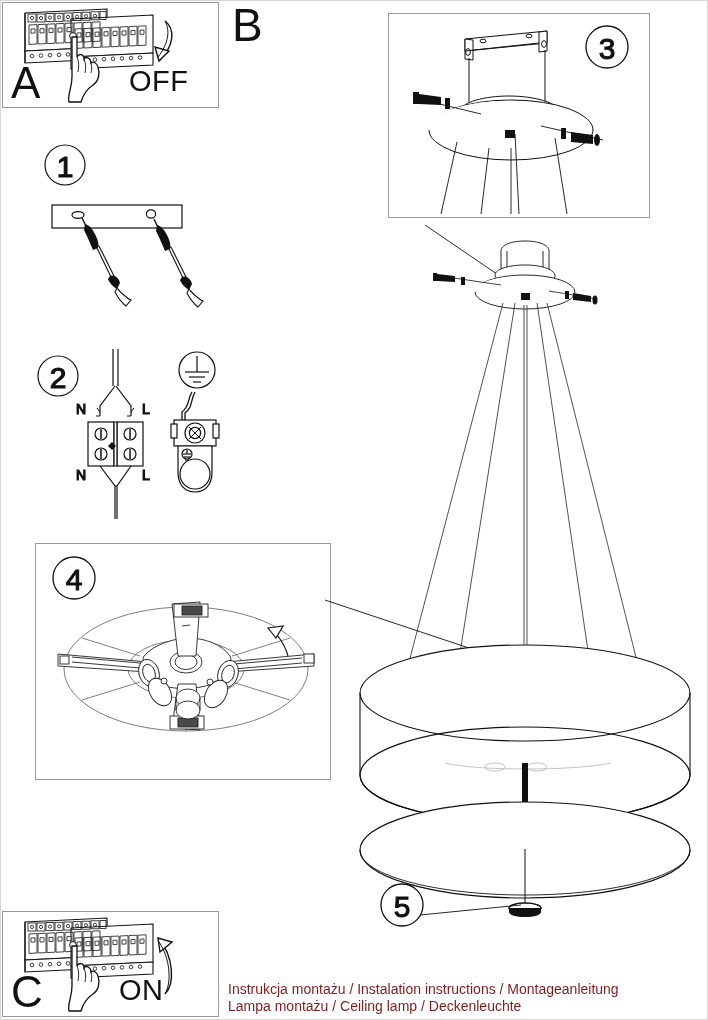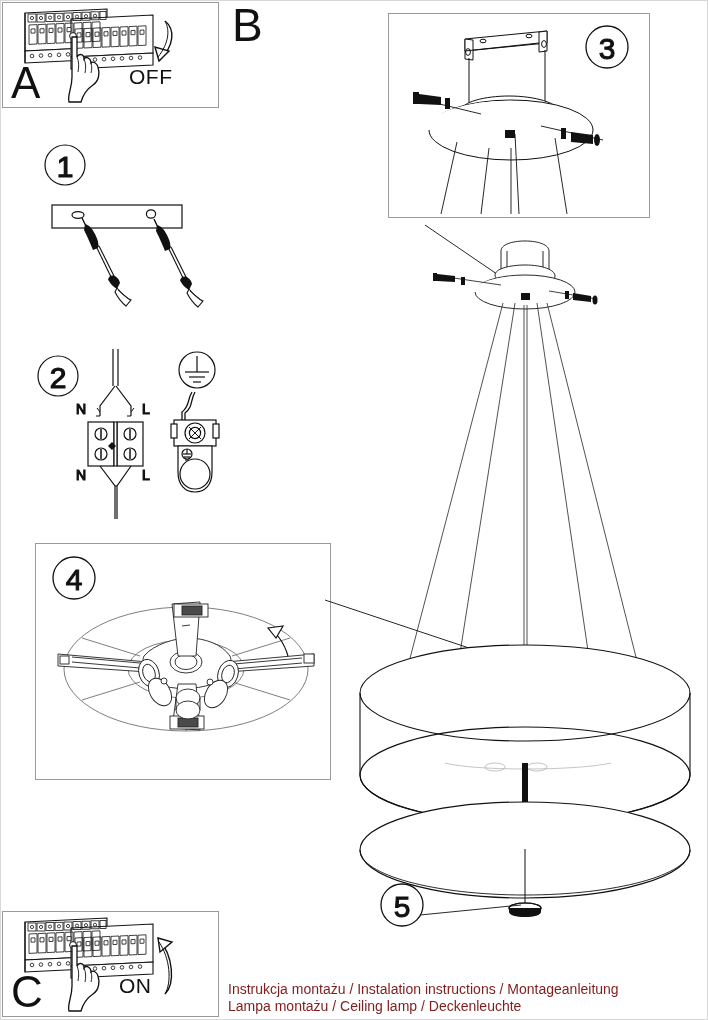--- a/index.html
+++ b/index.html
@@ -7,21 +7,21 @@
     width:708px;height:1020px;position:relative;overflow:hidden;
     font-family:"Liberation Sans", sans-serif;color:#1a1a1a;
   }
   .page-border{position:absolute;left:0;top:0;width:708px;height:1020px;
     border:1px solid #d8d8d8;box-sizing:border-box;pointer-events:none;}
   .panel{position:absolute;border:1px solid #9a9a9a;background:#fff;box-sizing:border-box;}
   .panel-noborder{position:absolute;background:transparent;}
   svg{display:block;overflow:visible;}
   .big-letter{position:absolute;font-size:44px;font-weight:400;line-height:1;
     font-family:"Liberation Sans", sans-serif;color:#111;}
-  .word{position:absolute;font-size:21px;letter-spacing:0.5px;color:#111;
+  .word{position:absolute;font-size:29px;letter-spacing:0.5px;color:#111;
     font-family:"Liberation Sans", sans-serif;}
   .caption{position:absolute;font-size:14px;line-height:17px;color:#7f1d1d;
     font-family:"Liberation Sans", sans-serif;white-space:nowrap;}
   .nl-label{font-size:14px;font-family:"Liberation Sans", sans-serif;fill:#111;}
   .num{font-size:30px;font-family:"Liberation Sans", sans-serif;fill:#111;
        text-anchor:middle;dominant-baseline:central;}
   .hidden-text{position:absolute;width:0;height:0;overflow:hidden;opacity:0;}
 </style>
 </head>
 <body>

